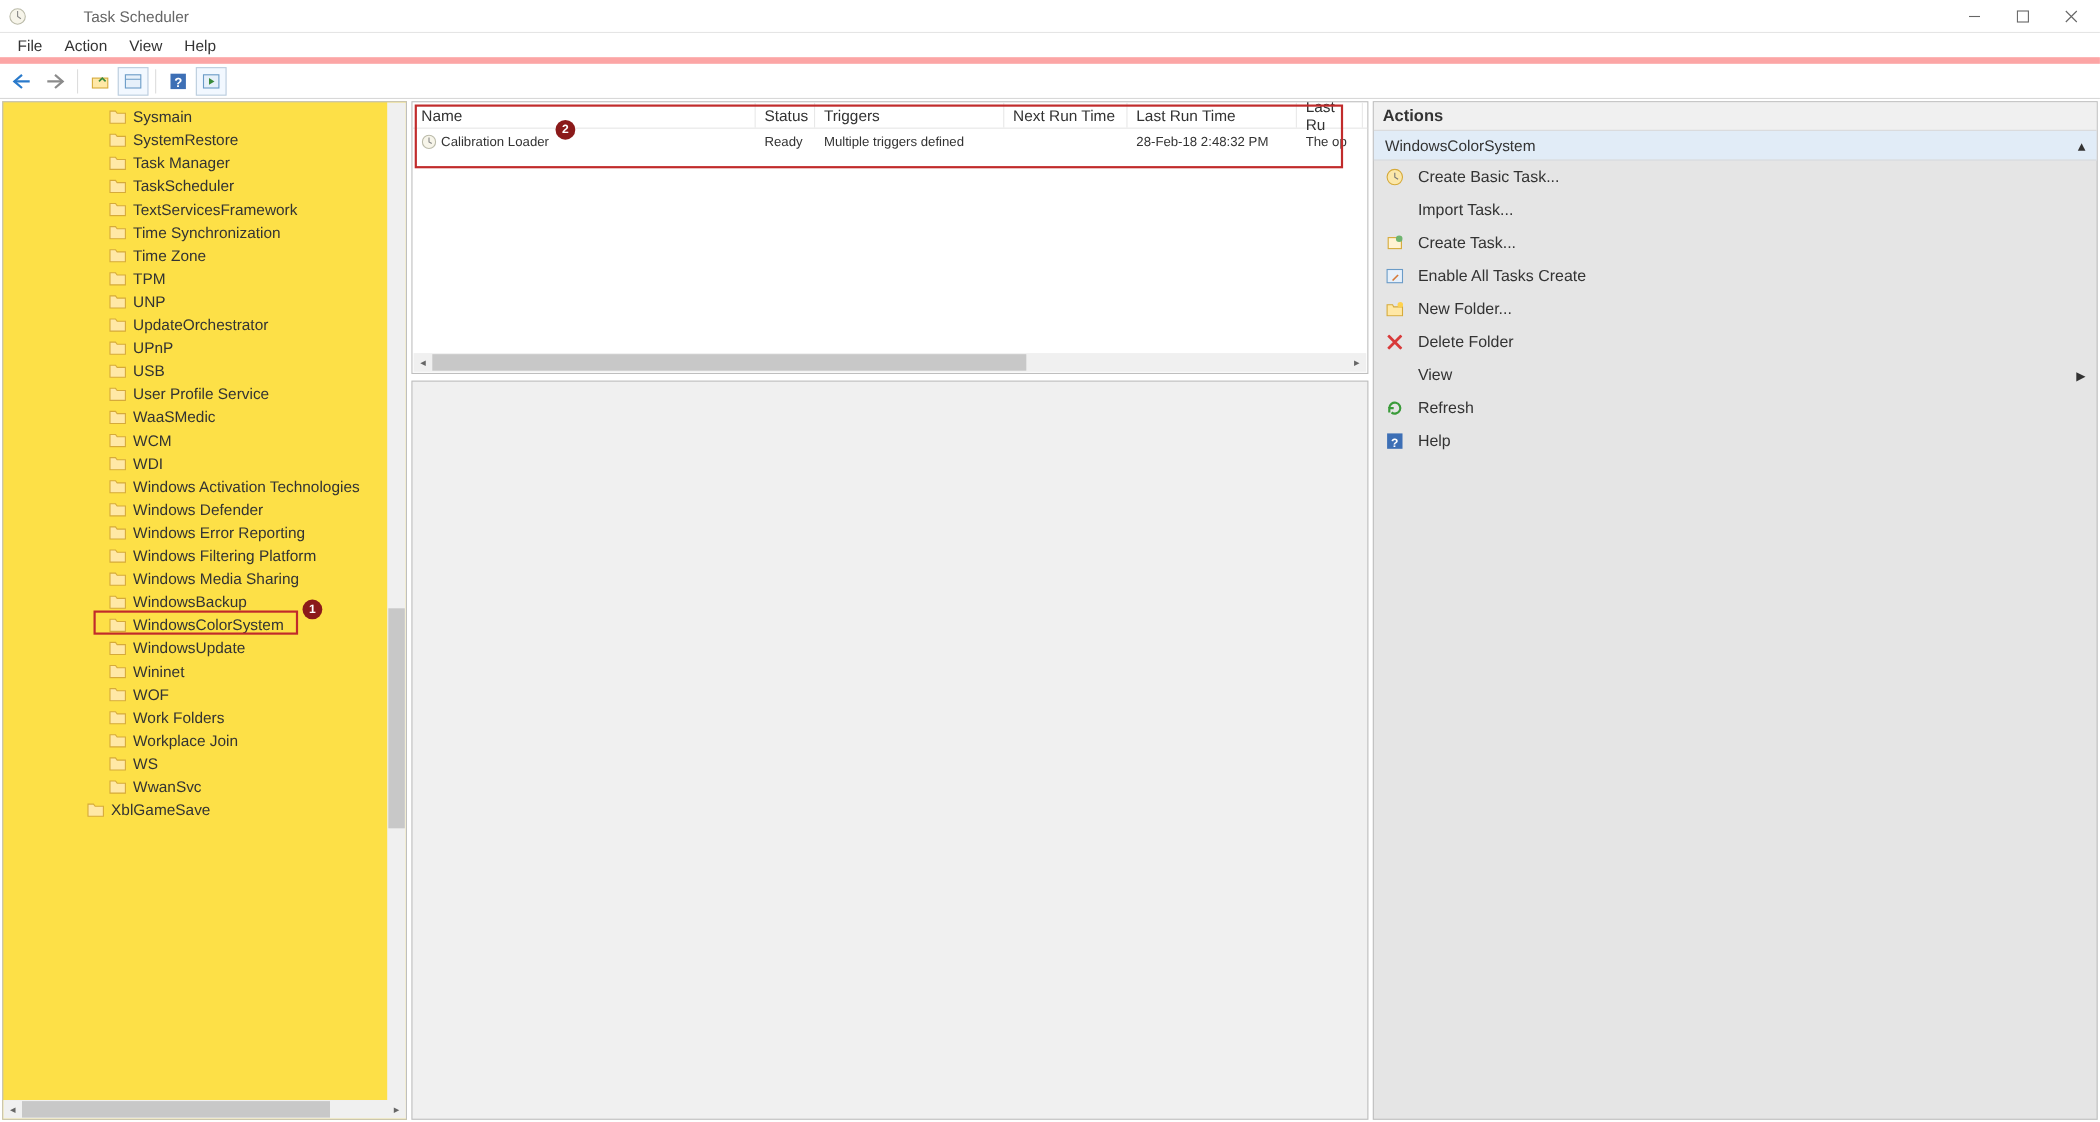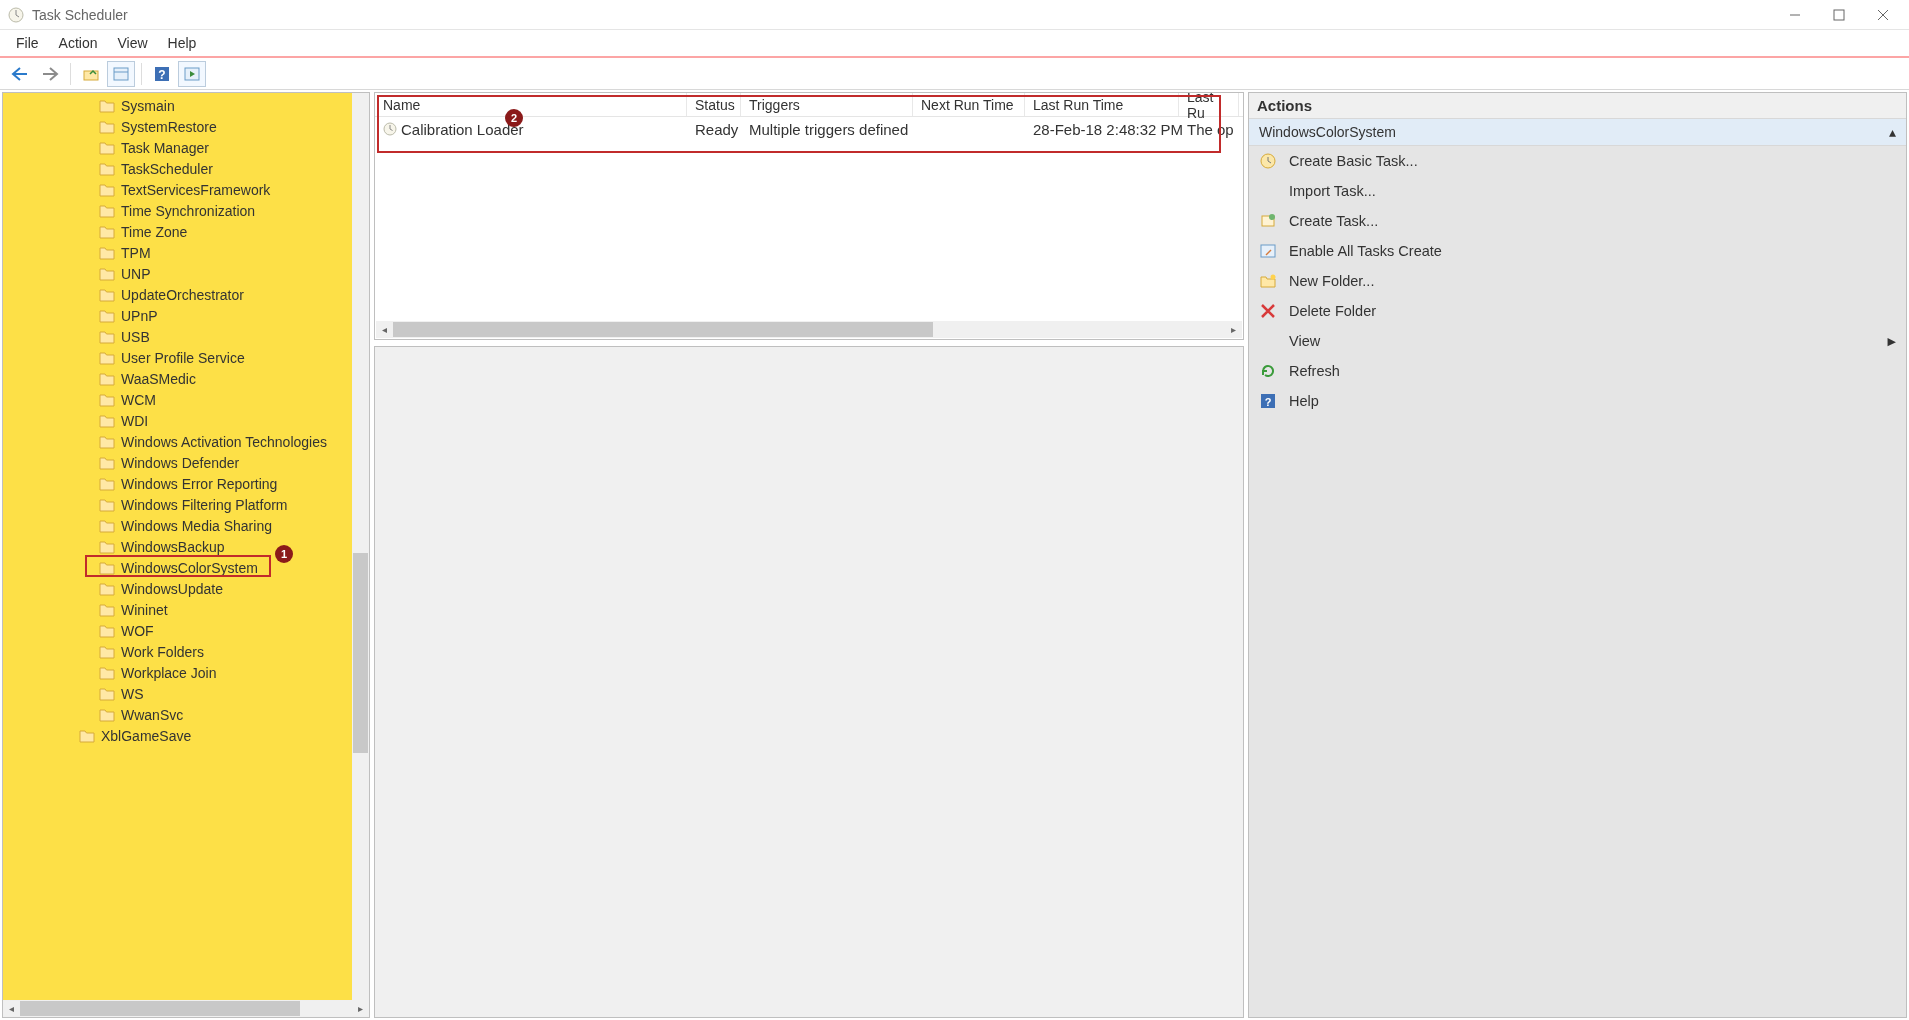--- a/index.html
+++ b/index.html
@@ -1,22 +1,22 @@
 <!DOCTYPE html>
 <html><head>
 <meta charset="utf-8">
 <style>
   * { box-sizing: border-box; margin: 0; padding: 0; }
   html, body { width: 1909px; height: 1020px; font-family: "Segoe UI", Tahoma, sans-serif; font-size: 14px; background: #fff; color: #333; overflow: hidden; }
-  .titlebar { height: 30px; display: flex; align-items: center; padding: 0 8px; border-bottom: 1px solid #e5e5e5; }
+  .titlebar { height: 30px; display: flex; align-items: center; padding: 0 8px; border-bottom: 1px solid #e5e5e5; gap: 44px; }
   .titlebar .app-icon { width: 16px; height: 16px; margin-right: 8px; }
   .titlebar .app-title { color: #666; font-size: 14px; flex: 1; }
   .win-controls { display: flex; gap: 24px; padding-right: 8px; }
   .win-ctrl { width: 20px; height: 20px; display: flex; align-items: center; justify-content: center; color: #666; }
-  .menubar { height: 28px; display: flex; align-items: center; padding: 0 6px; border-bottom: 2px solid #fca5a5; }
+  .menubar { height: 28px; display: flex; align-items: center; padding: 0 6px; border-bottom: 6px solid #fca5a5; }
   .menu-item { padding: 4px 10px; font-size: 14px; }
   .toolbar { height: 32px; display: flex; align-items: center; padding: 2px 6px; border-bottom: 1px solid #d8d8d8; gap: 2px; }
   .tb-btn { width: 28px; height: 26px; display: flex; align-items: center; justify-content: center; border: 1px solid transparent; }
   .tb-btn.framed { border: 1px solid #bcd; background: #f2f8ff; }
   .tb-sep { width: 1px; height: 22px; background: #ddd; margin: 0 4px; }
   .main { display: flex; height: calc(1020px - 30px - 28px - 32px); }
   .tree-pane { width: 368px; border: 1px solid #bfbfbf; margin: 2px; display: flex; flex-direction: column; background: #fde047; position: relative; }
   .tree-scroll { flex: 1; overflow: hidden; position: relative; }
   .tree-inner { padding: 2px 0 2px 0; }
   .tree-node { display: flex; align-items: center; height: 21px; padding-left: 96px; font-size: 14px; white-space: nowrap; position: relative; }
@@ -27,21 +27,21 @@
   .vscroll { position: absolute; right: 0; top: 0; width: 17px; height: calc(100% - 17px); background: #f0f0f0; }
   .vscroll .thumb { position: absolute; left: 1px; width: 15px; background: #c8c8c8; }
   .hscroll { position: absolute; left: 0; bottom: 0; height: 17px; width: calc(100% - 0px); background: #f0f0f0; display: flex; align-items: center; }
   .hscroll .arrow { width: 17px; height: 17px; display: flex; align-items: center; justify-content: center; color: #666; font-size: 10px; }
   .hscroll .track { flex: 1; height: 15px; position: relative; }
   .hscroll .thumbh { position: absolute; top: 0; height: 15px; background: #c8c8c8; }
   .center-pane { width: 870px; margin: 2px; display: flex; flex-direction: column; }
   .list-box { border: 1px solid #bfbfbf; background: #fff; height: 248px; position: relative; overflow: hidden; }
   .list-header { display: flex; height: 24px; border-bottom: 1px solid #e5e5e5; font-size: 14px; color: #333; width: 1250px; }
   .lh-col { padding: 2px 8px; border-right: 1px solid #e8e8e8; display: flex; align-items: center; }
-  .list-row { display: flex; height: 24px; align-items: center; font-size: 15px; width: 1250px; }
+  .list-row { display: flex; height: 24px; align-items: center; font-size: 12px; width: 1250px; }
   .lr-cell { padding: 0 8px; display: flex; align-items: center; gap: 4px; white-space: nowrap; }
   .row-redbox { position: absolute; border: 2px solid #c12b2b; pointer-events: none; }
   .list-hscroll { position: absolute; left: 1px; right: 1px; bottom: 1px; height: 17px; background: #f0f0f0; display: flex; align-items: center; }
   .list-hscroll .arrow { width: 17px; height: 17px; display: flex; align-items: center; justify-content: center; color: #666; font-size: 10px; }
   .list-hscroll .track { flex: 1; height: 15px; position: relative; }
   .list-hscroll .thumbh { position: absolute; top: 0; left: 0; height: 15px; background: #c8c8c8; }
   .detail-box { flex: 1; border: 1px solid #bfbfbf; background: #f0f0f0; margin-top: 6px; }
   .actions-pane { flex: 1; margin: 2px; border: 1px solid #bfbfbf; background: #e5e5e5; display: flex; flex-direction: column; }
   .actions-header { background: #f0f0f0; padding: 4px 8px; font-weight: 600; border-bottom: 1px solid #d8d8d8; font-size: 15px; }
   .actions-context { background: #e1ecf7; padding: 5px 10px; font-size: 14px; border-bottom: 1px solid #d8d8d8; display: flex; align-items: center; justify-content: space-between; }

